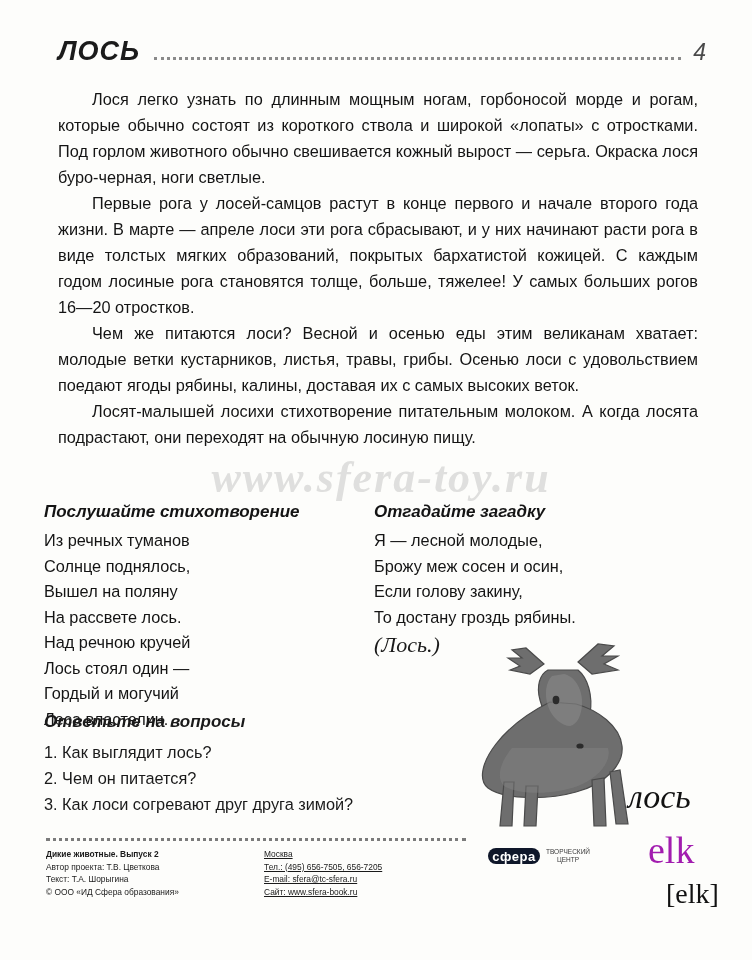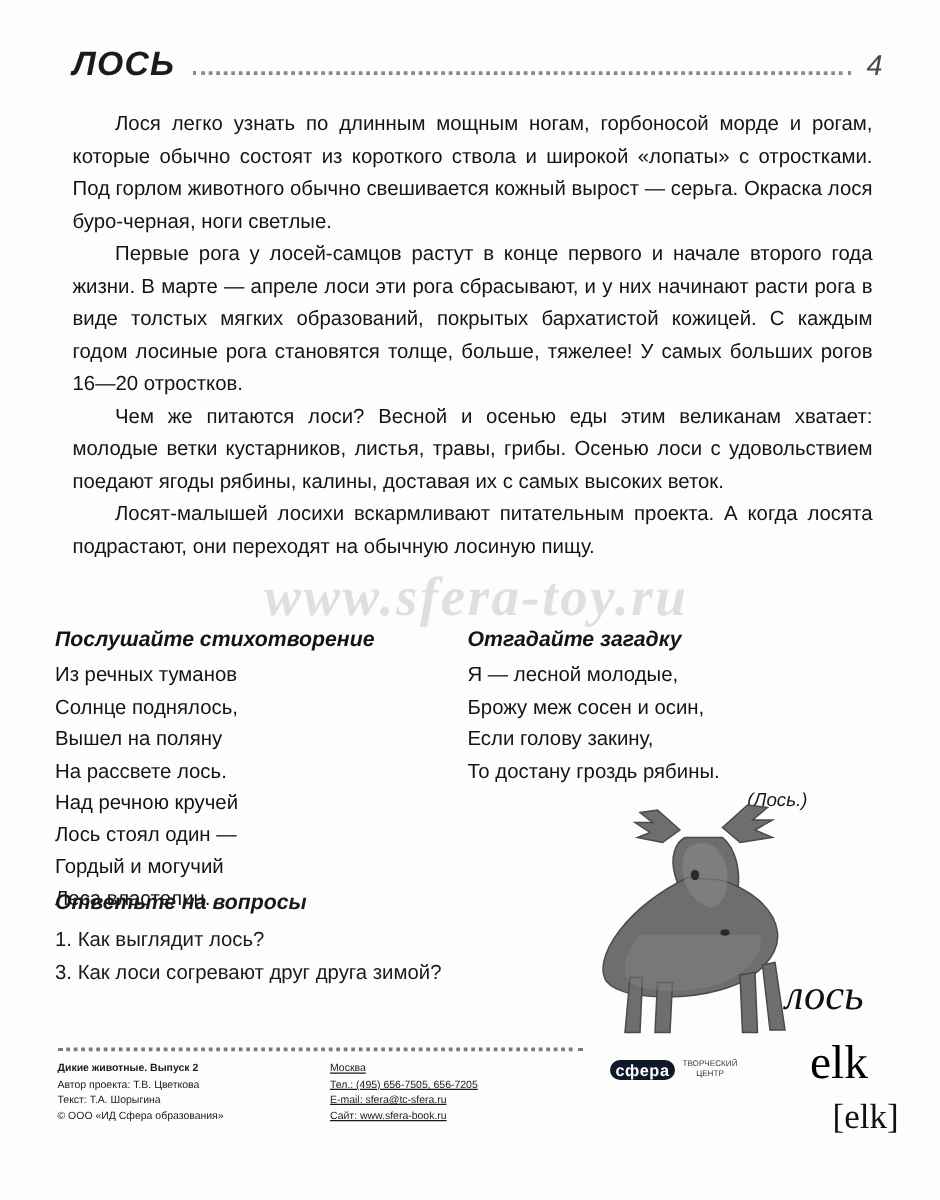--- a/index.html
+++ b/index.html
@@ -81,24 +81,25 @@
     margin-bottom: 6px;
     color: #141414;
   }
   .verse-line, .riddle-line {
     font-size: 16.3px;
     line-height: 25.5px;
     color: #141414;
   }
   .riddle-answer {
     font-style: italic;
-    font-size: 15px;
-    text-align: right;
+    font-size: 22px;
+    text-align: left;
     padding-right: 44px;
     margin-top: 2px;
+    font-family: Liberation Serif, serif;
   }
   
   .questions {
     position: absolute;
     left: 44px;
     top: 712px;
     width: 400px;
   }
   .q-head {
     font-style: italic;
@@ -126,21 +127,21 @@
     font-style: italic;
     font-size: 34px;
     color: #111;
   }
   .word-en {
     position: absolute;
     left: 648px;
     top: 828px;
     font-family: "Liberation Serif", serif;
     font-size: 38px;
-    color: #000000;
+    color: #a21caf;
   }
   .word-tr {
     position: absolute;
     left: 666px;
     top: 878px;
     font-family: "Liberation Serif", serif;
     font-size: 28px;
     color: #111;
   }
   
@@ -220,21 +221,21 @@
   <div class="header">
     <div class="title">ЛОСЬ</div>
     <div class="dots"></div>
     <div class="page-num">4</div>
   </div>
 
   <div class="body-text">
     <p>Лося легко узнать по длинным мощным ногам, горбоносой морде и рогам, которые обычно состоят из короткого ствола и широкой «лопаты» с отростками. Под горлом животного обычно свешивается кожный вырост — серьга. Окраска лося буро-черная, ноги светлые.</p>
     <p>Первые рога у лосей-самцов растут в конце первого и начале второго года жизни. В марте — апреле лоси эти рога сбрасывают, и у них начинают расти рога в виде толстых мягких образований, покрытых бархатистой кожицей. С каждым годом лосиные рога становятся толще, больше, тяжелее! У самых больших рогов 16—20 отростков.</p>
     <p>Чем же питаются лоси? Весной и осенью еды этим великанам хватает: молодые ветки кустарников, листья, травы, грибы. Осенью лоси с удовольствием поедают ягоды рябины, калины, доставая их с самых высоких веток.</p>
-    <p>Лосят-малышей лосихи вскармливают питательным проекта. А когда лосята подрастают, они переходят на обычную лосиную пищу.</p>
+    <p>Лосят-малышей лосихи стихотворение питательным молоком. А когда лосята подрастают, они переходят на обычную лосиную пищу.</p>
   </div>
 
   <div class="watermark">www.sfera-toy.ru</div>
 
   <div class="columns">
     <div class="col-left">
       <div class="sub-head">Послушайте стихотворение</div>
       <div class="verse-line">Из речных туманов</div>
       <div class="verse-line">Солнце поднялось,</div>
       <div class="verse-line">Вышел на поляну</div>
@@ -250,20 +251,21 @@
       <div class="riddle-line">Брожу меж сосен и осин,</div>
       <div class="riddle-line">Если голову закину,</div>
       <div class="riddle-line">То достану гроздь рябины.</div>
       <div class="riddle-answer">(Лось.)</div>
     </div>
   </div>
 
   <div class="questions">
     <div class="q-head">Ответьте на вопросы</div>
     <div class="q-line">1. Как выглядит лось?</div>
+    <div class="q-line">2. Чем он питается?</div>
     <div class="q-line">3. Как лоси согревают друг друга зимой?</div>
   </div>
 
   <div class="illustration">
     <svg viewBox="0 0 230 200" width="230" height="200" aria-hidden="true">
       <g fill="#6e6e6e" stroke="#4a4a4a" stroke-width="1.2">
 
         <path d="M92 34 L74 18 L60 20 L70 28 L56 28 L68 36 L58 40 L78 44 Z"></path>
         <path d="M126 32 L146 14 L162 16 L150 26 L166 26 L152 34 L166 40 L140 44 Z"></path>
 

